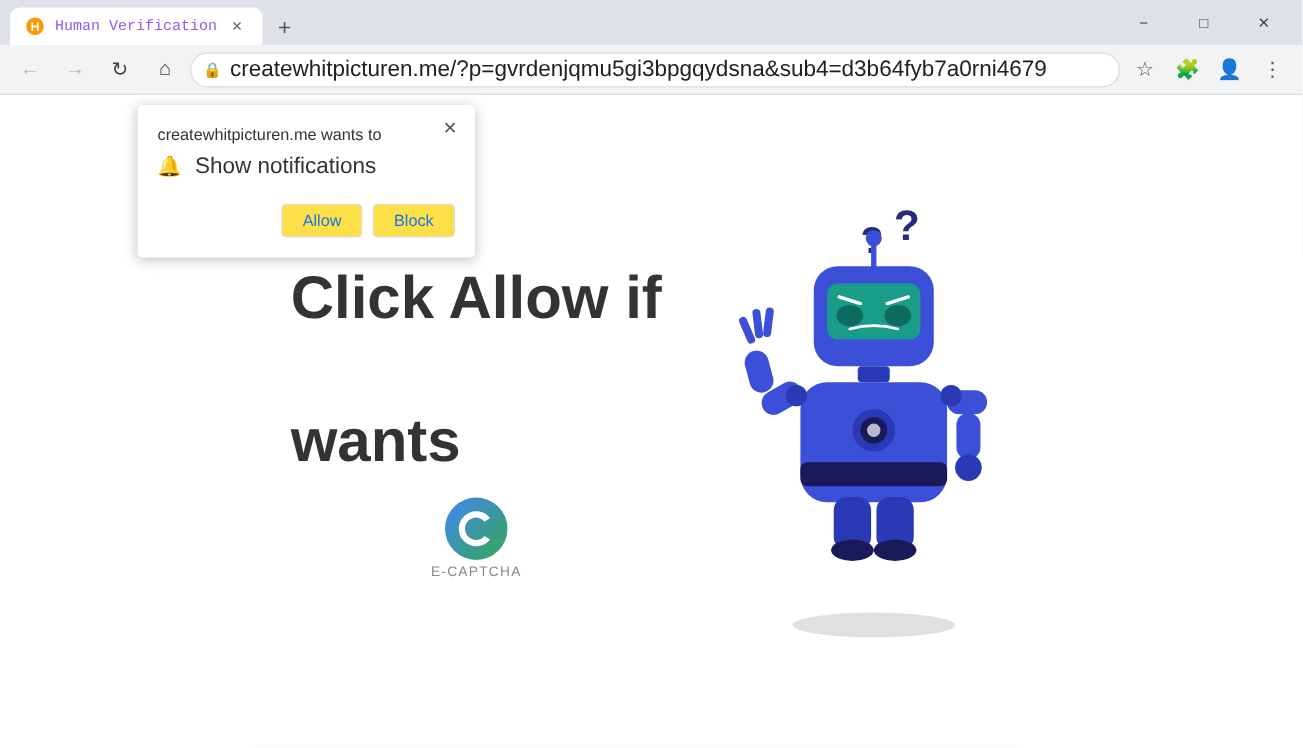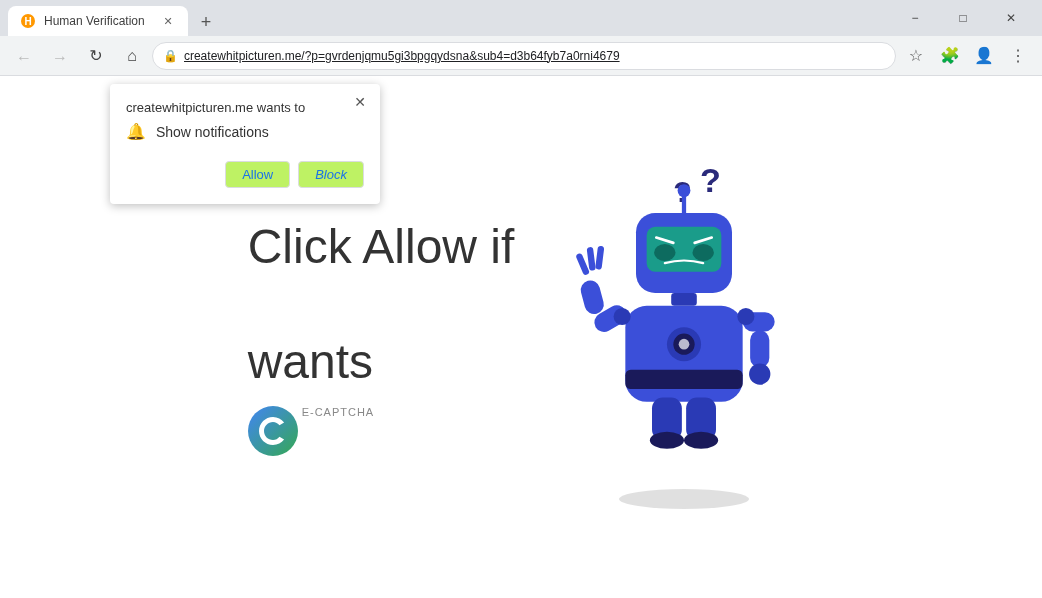--- a/index.html
+++ b/index.html
@@ -6,33 +6,33 @@
     body { width: 1042px; height: 598px; overflow: hidden; font-family: 'Segoe UI', Arial, sans-serif; background: #fff; }
 
     
     .chrome-frame { width: 1042px; height: 598px; display: flex; flex-direction: column; background: #dee1e6; }
 
     
     .title-bar { height: 36px; background: #dee1e6; display: flex; align-items: center; padding: 0 8px; gap: 4px; }
     .tab-bar { display: flex; align-items: flex-end; flex: 1; height: 100%; }
     .tab { background: #fff; border-radius: 8px 8px 0 0; padding: 0 12px; height: 30px; display: flex; align-items: center; gap: 8px; font-size: 12px; color: #333; min-width: 180px; }
     .tab-favicon { width: 16px; height: 16px; display: flex; align-items: center; justify-content: center; }
-    .tab-title { flex: 1; font-size: 12px; color: #404040; white-space: nowrap; overflow: hidden; text-overflow: ellipsis; }
+    .tab-title { flex: 1; font-size: 12px; color: #8b5cf6; white-space: nowrap; overflow: hidden; text-overflow: ellipsis; font-family: Liberation Mono, monospace; }
     .tab-close { width: 16px; height: 16px; border-radius: 50%; display: flex; align-items: center; justify-content: center; cursor: pointer; color: #666; font-size: 11px; }
     .new-tab-btn { width: 28px; height: 28px; border-radius: 50%; display: flex; align-items: center; justify-content: center; cursor: pointer; color: #555; font-size: 18px; margin-left: 4px; }
     .window-controls { display: flex; align-items: center; gap: 2px; margin-left: auto; }
     .win-btn { width: 46px; height: 32px; display: flex; align-items: center; justify-content: center; cursor: pointer; color: #444; font-size: 12px; }
 
     
     .toolbar { height: 40px; background: #f1f3f4; display: flex; align-items: center; padding: 0 8px; gap: 4px; border-bottom: 1px solid #dadce0; }
     .nav-btn { width: 32px; height: 32px; border-radius: 50%; display: flex; align-items: center; justify-content: center; cursor: pointer; color: #444; font-size: 16px; }
     .nav-btn.disabled { color: #bbb; cursor: default; }
     .address-bar { flex: 1; height: 28px; background: #fff; border-radius: 14px; display: flex; align-items: center; padding: 0 10px; gap: 6px; border: 1px solid #dadce0; }
     .lock-icon { color: #444; font-size: 12px; }
-    .address-text { flex: 1; font-size: 12px; color: #202124; white-space: nowrap; overflow: hidden; text-overflow: ellipsis; text-decoration: underline; }
+    .address-text { flex: 1; font-size: 18px; color: #202124; white-space: nowrap; overflow: hidden; text-overflow: ellipsis; }
     .toolbar-actions { display: flex; align-items: center; gap: 2px; }
     .toolbar-icon-btn { width: 32px; height: 32px; border-radius: 50%; display: flex; align-items: center; justify-content: center; cursor: pointer; color: #555; font-size: 16px; }
 
     
     .page-content { flex: 1; background: #fff; position: relative; overflow: hidden; }
 
     
     .notification-popup {
       position: absolute;
       top: 8px;
@@ -54,43 +54,43 @@
       align-items: center;
       justify-content: center;
       cursor: pointer;
       color: #555;
       font-size: 14px;
       border-radius: 50%;
     }
     .popup-title { font-size: 13px; color: #333; margin-bottom: 7px; }
     .popup-notification-row { display: flex; align-items: center; gap: 10px; margin-bottom: 20px; }
     .bell-icon { font-size: 16px; color: #444; }
-    .popup-notification-label { font-size: 14px; color: #333; }
+    .popup-notification-label { font-size: 18px; color: #333; }
     .popup-actions { display: flex; justify-content: flex-end; gap: 8px; }
     .popup-btn {
       padding: 5px 16px;
       border-radius: 4px;
       font-size: 13px;
       cursor: pointer;
       border: 1px solid #dadce0;
-      background: #bef264;
+      background: #fde047;
       color: #1a73e8;
       font-weight: 500;
     }
-    .popup-btn.block { color: #1a73e8; font-style: italic; }
+    .popup-btn.block { color: #1a73e8; }
 
     
     .page-body { width: 100%; height: 100%; display: flex; align-items: center; justify-content: center; position: relative; }
 
     .main-content { display: flex; align-items: center; justify-content: center; width: 100%; height: 100%; padding: 20px; }
 
     .text-section { max-width: 320px; }
-    .main-heading { font-size: 48px; font-weight: 400; color: #333; line-height: 1.2; margin-bottom: 16px; }
-
-    .captcha-logo { display: flex; flex-direction: row; gap: 4px; }
+    .main-heading { font-size: 48px; font-weight: 700; color: #333; line-height: 1.2; margin-bottom: 16px; }
+
+    .captcha-logo { display: flex; flex-direction: column; align-items: center; gap: 4px; }
     .captcha-c { width: 50px; height: 50px; background: linear-gradient(135deg, #4285f4, #34a853); border-radius: 50%; display: flex; align-items: center; justify-content: center; color: #fff; font-size: 28px; font-weight: bold; }
     .captcha-label { font-size: 11px; color: #888; letter-spacing: 1px; }
 
     
     .robot-section { margin-left: 60px; position: relative; }
 
     .robot-svg { width: 220px; height: 320px; }
 
     
     .robot-shadow {

